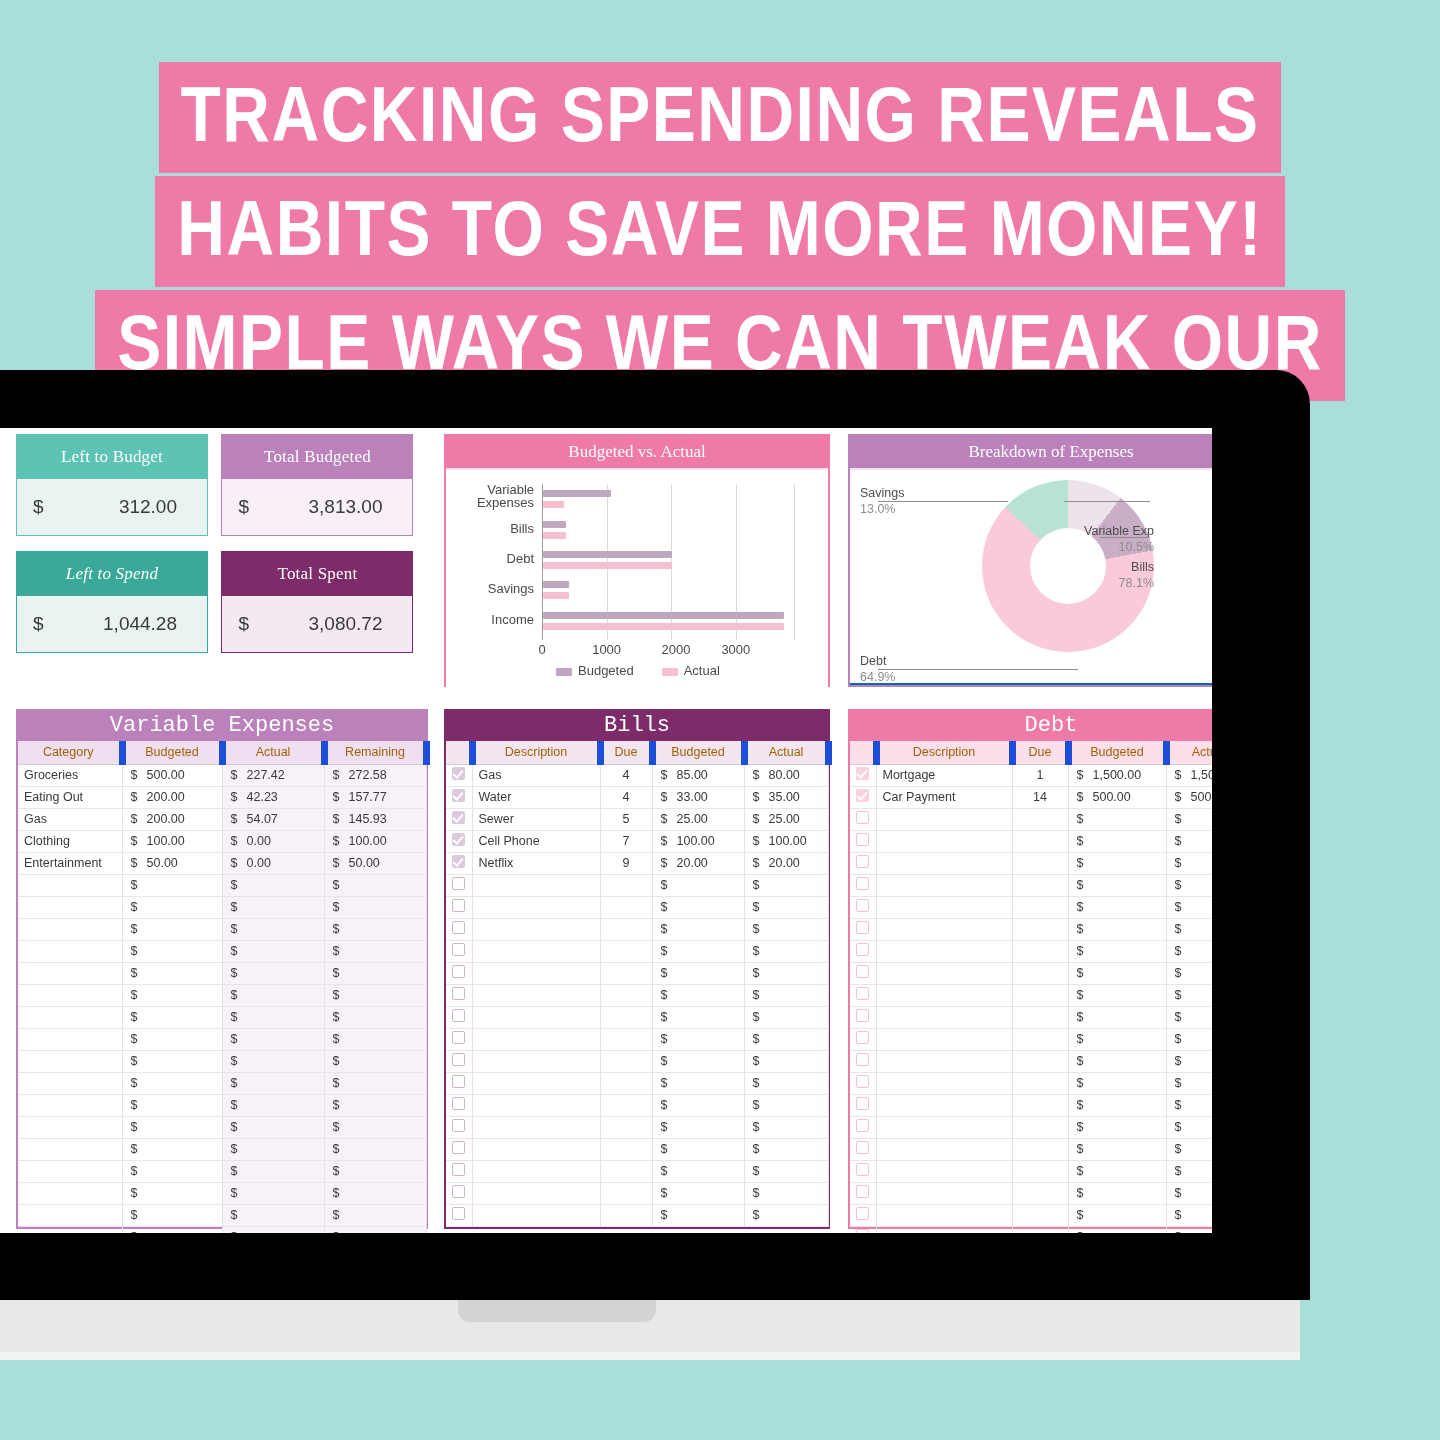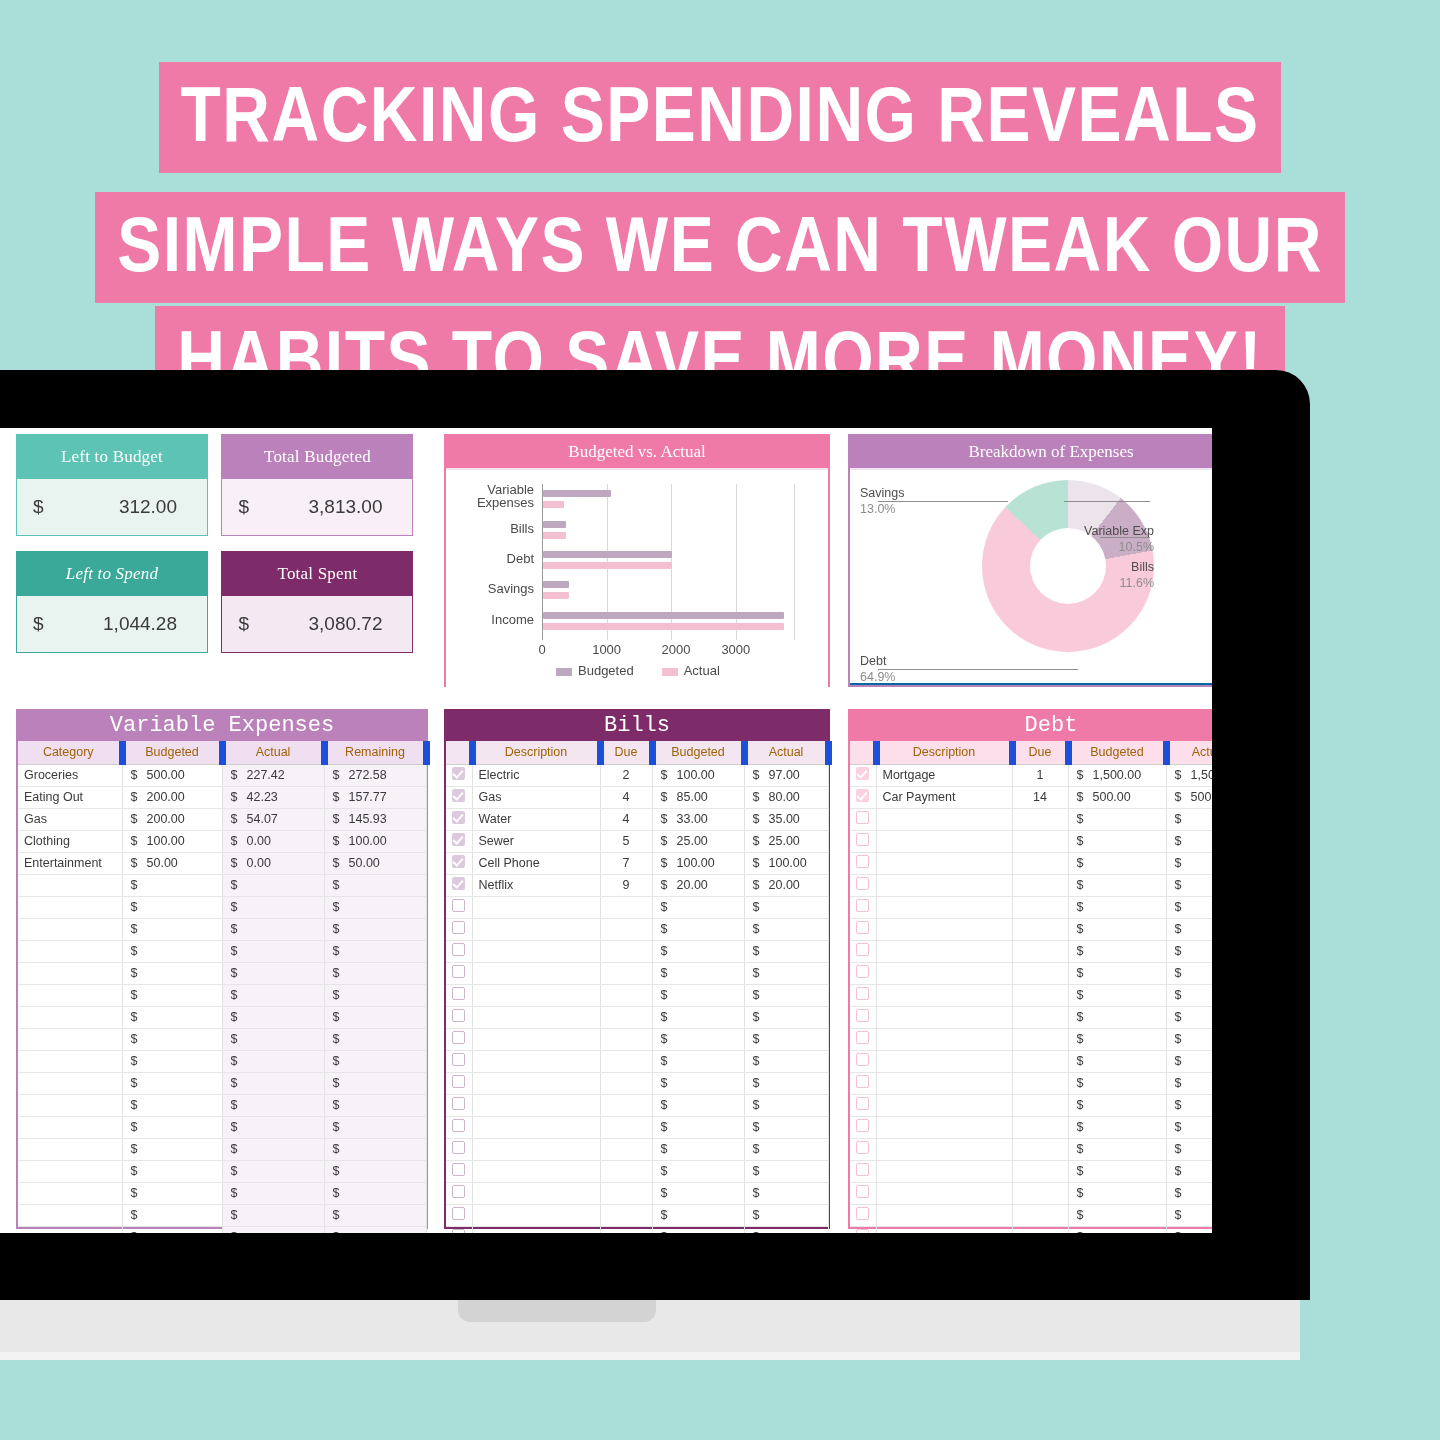--- a/index.html
+++ b/index.html
@@ -20,21 +20,21 @@
     font-family: "Liberation Sans", sans-serif;
     font-weight: 700;
     font-size: 66px;
     line-height: 1.18;
     letter-spacing: 1.5px;
     padding: 6px 22px 10px 22px;
     white-space: nowrap;
     transform: scaleY(1.18);
     transform-origin: center top;
   }
-  .hl-row:nth-child(1) { margin-bottom: 36px; }
+  .hl-row:nth-child(1) { margin-bottom: 20px; }
   .hl-row:nth-child(2) { margin-bottom: 20px; }
 
   
   #laptop { position: absolute; left: -50px; top: 370px; width: 1360px; height: 930px; }
   #bezel {
     position: absolute; inset: 0;
     background: #000000;
     border-top-right-radius: 34px;
     border-bottom-right-radius: 0;
   }
@@ -179,24 +179,24 @@
 </head>
 <body>
 
 <div id="stage">
 
   <div class="headline">
     <div class="hl-row">
       <span class="hl-band">TRACKING SPENDING REVEALS</span>
     </div>
     <div class="hl-row">
-      <span class="hl-band">SIMPLE WAYS WE CAN TWEAK OUR</span>
+      <span class="hl-band">HABITS TO SAVE MORE MONEY!</span>
     </div>
     <div class="hl-row">
-      <span class="hl-band">HABITS TO SAVE MORE MONEY!</span>
+      <span class="hl-band">SIMPLE WAYS WE CAN TWEAK OUR</span>
     </div>
   </div>
 
   <div id="laptop">
     <div id="bezel"></div>
     <div id="base"></div>
     <div id="base-lip"></div>
     <div id="notch"></div>
 
     <div id="screen">
@@ -286,21 +286,21 @@
 
         <div class="chart-card" id="card-donut">
           <div class="chart-title">Breakdown of Expenses</div>
           <div class="chart-body">
             <div id="donut">
                 <div class="dn-wrap" style="border-radius: 50%; background: conic-gradient(rgb(236, 227, 235) 0deg, rgb(236, 227, 235) 37.8deg, rgb(201, 174, 198) 37.8deg, rgb(201, 174, 198) 79.56deg, rgb(249, 202, 218) 79.56deg, rgb(249, 202, 218) 313.2deg, rgb(184, 227, 212) 313.2deg, rgb(184, 227, 212) 360deg);">
                   <div class="dn-hole"></div>
                 </div>
                 <div class="dn-lab r" style="top: 16px; right: 98px;"><span>Variable Exp</span><span class="pct">10.5%</span></div>
                 <div class="dn-rule" style="left: 214px; top: 31px; width: 86px;"></div>
-                <div class="dn-lab r" style="top: 52px; right: 98px;"><span>Bills</span><span class="pct">11.6%</span></div>
+                <div class="dn-lab r" style="top: 52px; right: 98px;"><span>Bills</span><span class="pct">78.1%</span></div>
                 <div class="dn-rule" style="left: 250px; top: 67px; width: 50px;"></div>
                 <div class="dn-lab" style="top: 184px; left: 10px;"><span>Debt</span><span class="pct">64.9%</span></div>
                 <div class="dn-rule" style="left: 28px; top: 199px; width: 200px;"></div>
                 <div class="dn-lab" style="top: 16px; left: 10px;"><span>Savings</span><span class="pct">13.0%</span></div>
                 <div class="dn-rule" style="left: 28px; top: 31px; width: 130px;"></div>
               </div>
           </div>
         </div>
 
         <div class="tbl-card" id="card-ve">
@@ -472,27 +472,20 @@
               <th></th>
               <th>Description</th>
               <th>Due</th>
               <th>Budgeted</th>
               <th>Actual</th>
             </tr>
               </thead>
             <tbody id="bills-body">
                 <tr>
                   <td class="cb"><span class="box purple checked"></span></td>
-                  <td>Electric</td>
-                  <td class="ctr">2</td>
-                  <td class="mny "><span class="sym">$</span><span class="val">100.00</span></td>
-                  <td class="mny "><span class="sym">$</span><span class="val">97.00</span></td>
-                </tr>
-                <tr>
-                  <td class="cb"><span class="box purple checked"></span></td>
                   <td>Gas</td>
                   <td class="ctr">4</td>
                   <td class="mny "><span class="sym">$</span><span class="val">85.00</span></td>
                   <td class="mny "><span class="sym">$</span><span class="val">80.00</span></td>
                 </tr>
                 <tr>
                   <td class="cb"><span class="box purple checked"></span></td>
                   <td>Water</td>
                   <td class="ctr">4</td>
                   <td class="mny "><span class="sym">$</span><span class="val">33.00</span></td>

